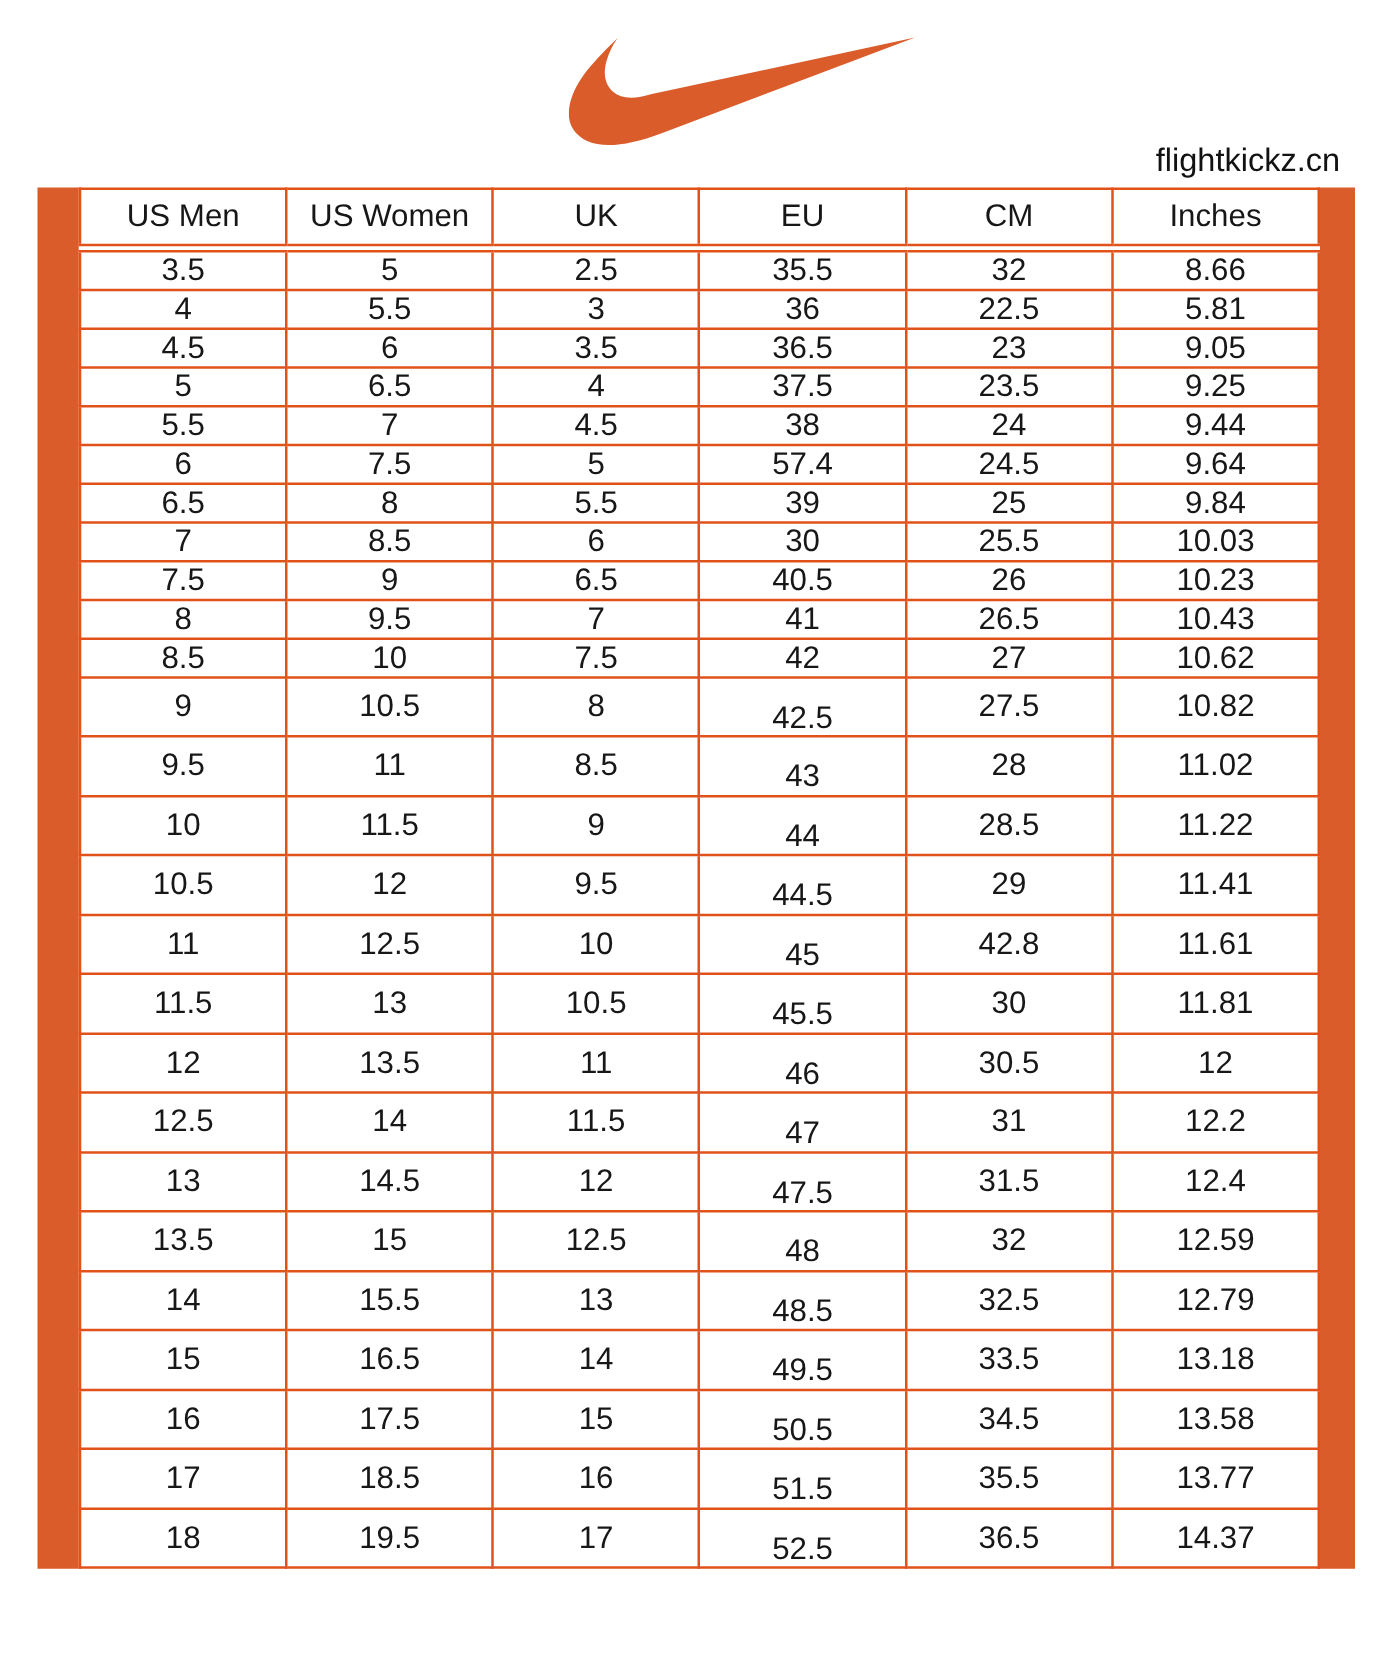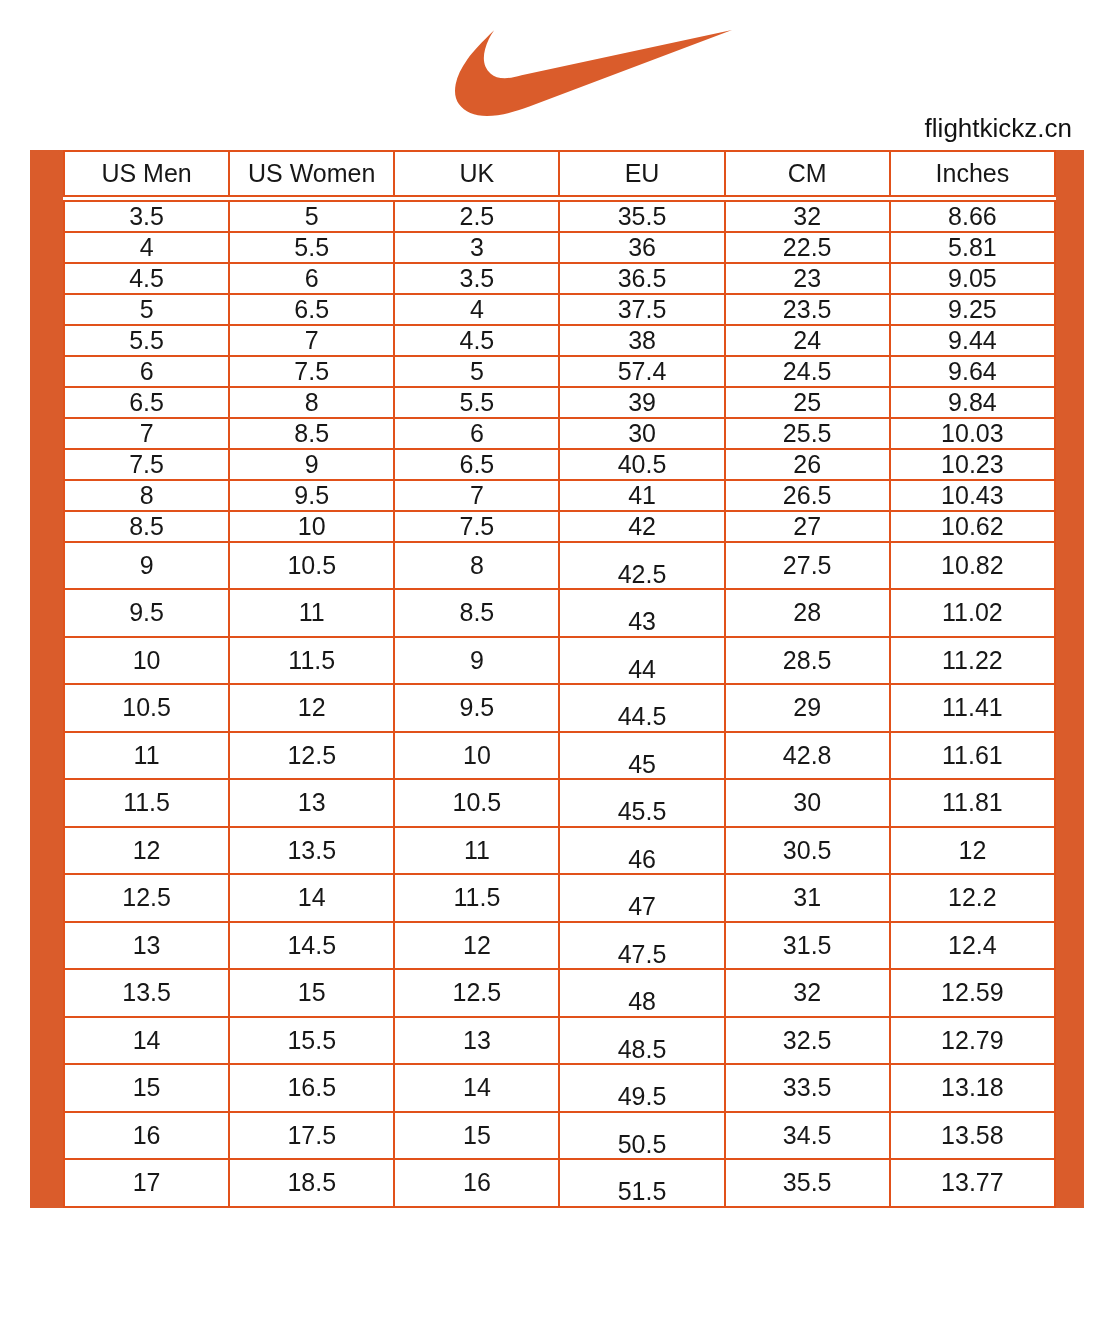--- a/index.html
+++ b/index.html
@@ -276,16 +276,24 @@
           <td>13.58</td>
         </tr>
         <tr>
           <td>17</td>
           <td>18.5</td>
           <td>16</td>
           <td class="eu-raised">51.5</td>
           <td>35.5</td>
           <td>13.77</td>
         </tr>
+        <tr>
+          <td>18</td>
+          <td>19.5</td>
+          <td>17</td>
+          <td class="eu-raised">52.5</td>
+          <td>36.5</td>
+          <td>14.37</td>
+        </tr>
       </tbody>
   </table>
   <div class="side-bar right"></div>
 </div>
 
 </body></html>

